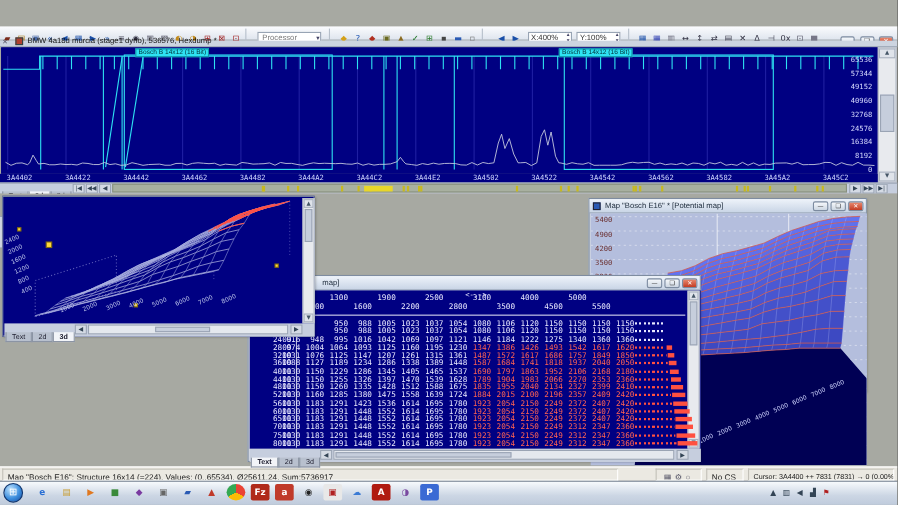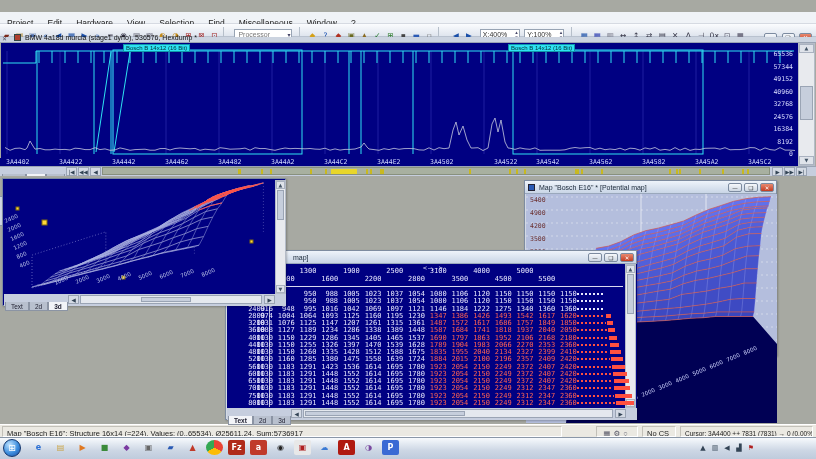--- a/index.html
+++ b/index.html
@@ -87,21 +87,20 @@
   .trayico{position:absolute;top:443px;width:10px;height:10px;font:7px/10px "DejaVu Sans",sans-serif;
     text-align:center;color:#345;}
   .gray{background:#a7a9a2;}
 </style>
 </head>
 <body>
 
 <div class="screen">
 
 
-  <div class="abs menubar"><span class="mi">Project</span><span class="mi">Edit</span><span class="mi">Hardware</span><span class="mi">View</span><span class="mi">Selection</span><span class="mi">Find</span><span class="mi">Miscellaneous</span><span class="mi">Window</span><span class="mi">?</span></div>
 
   <div class="abs toolbar">
     <span id="tb-left"><span class="tbi" style="color: rgb(122, 42, 26);">▰</span><span class="tbi" style="color: rgb(168, 120, 10);">▤</span><span class="tbi" style="color: rgb(74, 106, 168);">▣</span><span class="tbi" style="color: rgb(26, 79, 168);">«</span><span class="tbi" style="color: rgb(26, 79, 168);">◀</span><span class="tbi" style="color: rgb(26, 79, 168);">▦</span><span class="tbi" style="color: rgb(26, 79, 168);">▶</span><span class="tbi" style="color: rgb(26, 79, 168);">»</span><span class="tbi" style="color: rgb(85, 85, 102);">≡</span><span class="tbi" style="color: rgb(51, 51, 68);">◉</span><span class="tbi" style="color: rgb(85, 85, 102);">▥</span><span class="tbi" style="color: rgb(85, 85, 102);">▧</span><span class="tbi" style="color: rgb(194, 138, 26);">◐</span><span class="tbi" style="color: rgb(194, 138, 26);">◑</span><span class="tbi" style="color: rgb(160, 32, 32);">⊞</span><span class="tbi" style="color: rgb(160, 32, 32);">⊠</span><span class="tbi" style="color: rgb(160, 32, 32);">⊡</span></span><span class="tbsep"></span>
     <span class="combo"><b style="font-weight:normal">Processor</b><i>▾</i></span>
     <span class="tbsep"></span><span id="tb-mid"><span class="tbi" style="color: rgb(212, 160, 23);">◆</span><span class="tbi" style="color: rgb(26, 80, 176);">?</span><span class="tbi" style="color: rgb(176, 48, 32);">◆</span><span class="tbi" style="color: rgb(106, 106, 32);">▣</span><span class="tbi" style="color: rgb(138, 106, 32);">▲</span><span class="tbi" style="color: rgb(34, 119, 42);">✓</span><span class="tbi" style="color: rgb(42, 122, 42);">⊞</span><span class="tbi" style="color: rgb(68, 68, 68);">▪</span><span class="tbi" style="color: rgb(42, 90, 180);">▬</span><span class="tbi" style="color: rgb(102, 102, 102);">▫</span></span><span class="tbsep"></span>
     <span id="tb-right-a"><span class="tbi" style="color: rgb(26, 79, 168);">◀</span><span class="tbi" style="color: rgb(26, 79, 168);">▶</span></span>
     <span class="spin"><span>X:400%</span><i>▴<br>▾</i></span>
     <span class="spin"><span>Y:100%</span><i>▴<br>▾</i></span>
     <span class="tbsep"></span><span id="tb-right-b"><span class="tbi" style="color: rgb(26, 79, 168);">▦</span><span class="tbi" style="color: rgb(42, 58, 176);">▦</span><span class="tbi" style="color: rgb(102, 102, 119);">▥</span><span class="tbi" style="color: rgb(51, 51, 68);">↔</span><span class="tbi" style="color: rgb(51, 51, 68);">↕</span><span class="tbi" style="color: rgb(51, 51, 68);">⇄</span><span class="tbi" style="color: rgb(51, 51, 68);">▤</span><span class="tbi" style="color: rgb(51, 51, 68);">✕</span><span class="tbi" style="color: rgb(51, 51, 68);">Δ</span><span class="tbi" style="color: rgb(51, 51, 68);">⊣</span><span class="tbi" style="color: rgb(51, 51, 68);">0x</span><span class="tbi" style="color: rgb(85, 85, 102);">⊡</span><span class="tbi" style="color: rgb(119, 119, 136);">■</span></span>
     <span style="position:absolute;right:4px;top:1px">
@@ -220,21 +219,21 @@
   <div class="abs xaxisrow" id="xaxisrow">
       <span class="xlab" style="left: 6px;">3A4402</span>
       <span class="xlab" style="left: 59px;">3A4422</span>
       <span class="xlab" style="left: 112px;">3A4442</span>
       <span class="xlab" style="left: 165px;">3A4462</span>
       <span class="xlab" style="left: 218px;">3A4482</span>
       <span class="xlab" style="left: 271px;">3A44A2</span>
       <span class="xlab" style="left: 324px;">3A44C2</span>
       <span class="xlab" style="left: 377px;">3A44E2</span>
       <span class="xlab" style="left: 430px;">3A4502</span>
-      <span class="xlab" style="left: 483px; margin-left: 11px;">3A4522</span>
+      <span class="xlab" style="left: 483px;">3A4522</span>
       <span class="xlab" style="left: 536px;">3A4542</span>
       <span class="xlab" style="left: 589px;">3A4562</span>
       <span class="xlab" style="left: 642px;">3A4582</span>
       <span class="xlab" style="left: 695px;">3A45A2</span>
       <span class="xlab" style="left: 748px;">3A45C2</span>
     </div>
 
   <div class="abs bottomrow">
     <span class="tabs" style="left:2px;top:0" id="main-tabs"><span class="tab">Text</span><span class="tab act">2d</span><span class="tab">3d</span></span>
     <span class="navb abs" style="left:66px;top:0">|◀</span>
@@ -270,21 +269,21 @@
         <span class="tick" style="left: 228px; width: 26px; background: rgb(232, 214, 42);"></span>
       </span>
     <span class="navb abs" style="left:772px;top:0">▶</span>
     <span class="navb abs" style="left:784px;top:0">▶▶</span>
     <span class="navb abs" style="left:796px;top:0">▶|</span>
   </div>
 
   <div class="abs gray" style="left:0;top:176px;width:816px;height:248px"></div>
   <div class="abs flyout">◂</div>
 
-  <div class="win" style="left:524px;top:180px;width:253px;height:176px;z-index:1">
+  <div class="win" style="left:535px;top:180px;width:253px;height:176px;z-index:1">
     <div class="wtitle">
       <span class="abs" style="left:3px;top:3px;width:7px;height:7px;background:#2a5ab4;border:1px solid #223"></span>
       <span style="margin-left:14px">Map "Bosch E16" *  [Potential map]</span>
       <span class="wbtn" style="right:34px">—</span>
       <span class="wbtn" style="right:18px">❏</span>
       <span class="wbtn close" style="right:2px">✕</span>
     </div>
     <div class="abs" id="right3d" style="left:1px;top:13px;width:251px;height:229px;background:#b4bedd;overflow:hidden"><svg width="251" height="229">
           <rect x="0" y="0" width="251" height="229" fill="#b4bedd"></rect>
           <line x1="0" y1="3" x2="251" y2="3" stroke="rgba(255,255,255,.8)" stroke-width="0.5" stroke-dasharray="2,3"></line>

